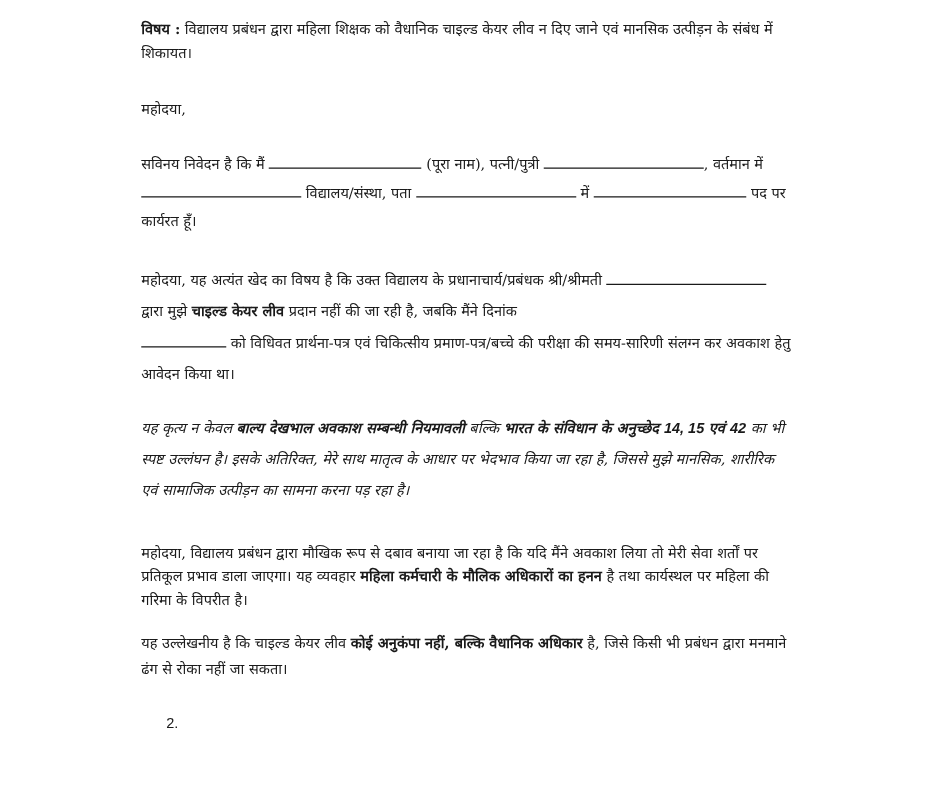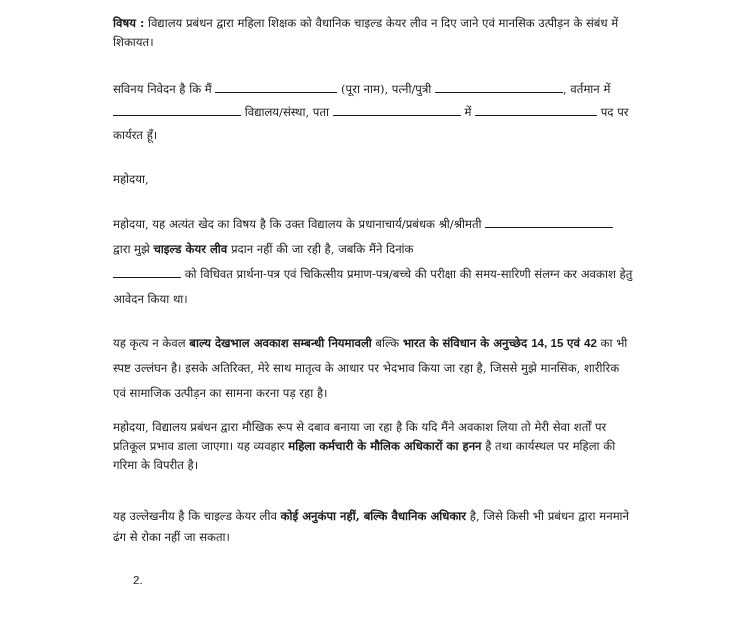--- a/index.html
+++ b/index.html
@@ -13,42 +13,42 @@
   .b { font-weight: bold; }
   .sans { font-family: "Liberation Sans", "DejaVu Sans", sans-serif; }
   .blank { display: inline-block; border-bottom: 1px solid #1a1a1a; height: 12px; vertical-align: baseline; }
   .w120 { width: 122px; }
   .w128 { width: 128px; }
   .w70 { width: 68px; }
   .sp-subject { margin-bottom: 26px; }
   .sp-salute { margin-bottom: 23px; }
   .intro { line-height: 23px; margin-bottom: 23px; }
   .p2 { line-height: 25px; margin-bottom: 18px; }
-  .p3 { line-height: 25px; margin-bottom: 12px; }
-  .p4 { line-height: 19px; margin-bottom: 31px; }
+  .p3 { line-height: 25px; margin-bottom: 28px; font-style: italic; }
+  .p4 { line-height: 19px; margin-bottom: 14px; }
   .p5 { line-height: 21px; margin-bottom: 21px; }
   .p6 { margin-bottom: 22px; }
   ol.req { margin: 0; padding-left: 20px; list-style: none; }
   ol.req li { line-height: 22px; }
   ol.req .num { font-family: "Liberation Sans", "DejaVu Sans", sans-serif; display: inline-block; width: 17px; }
 </style>
 </head>
 <body>
 
 <div class="page">
 
   <p class="para sp-subject">
     <span class="b">विषय :</span><span> विद्यालय प्रबंधन द्वारा महिला शिक्षक को वैधानिक चाइल्ड केयर लीव न दिए जाने एवं मानसिक उत्पीड़न के संबंध में शिकायत।</span>
   </p>
 
+  <p class="para sp-salute">महोदया,</p>
+
   <p class="para intro">
     <span>सविनय निवेदन है कि मैं </span><span class="blank w120"></span><span> (पूरा नाम), पत्नी/पुत्री </span><span class="blank w128"></span><span>, वर्तमान में </span><span class="blank w128"></span><span> विद्यालय/संस्था, पता </span><span class="blank w128"></span><span> में </span><span class="blank w120"></span><span> पद पर कार्यरत हूँ।</span>
   </p>
-
-  <p class="para sp-salute">महोदया,</p>
 
   <p class="para p2">
     <span>महोदया, यह अत्यंत खेद का विषय है कि उक्त विद्यालय के प्रधानाचार्य/प्रबंधक श्री/श्रीमती </span><span class="blank w128"></span><span> द्वारा मुझे </span><span class="b">चाइल्ड केयर लीव</span><span> प्रदान नहीं की जा रही है, जबकि मैंने दिनांक </span><br><span class="blank w70"></span><span> को विधिवत प्रार्थना-पत्र एवं चिकित्सीय प्रमाण-पत्र/बच्चे की परीक्षा की समय-सारिणी संलग्न कर अवकाश हेतु आवेदन किया था।</span>
   </p>
 
   <p class="para p3">
     <span>यह कृत्य न केवल </span><span class="b">बाल्य देखभाल अवकाश सम्बन्धी नियमावली</span><span> बल्कि </span><span class="b">भारत के संविधान के अनुच्छेद </span><span class="b sans">14, 15</span><span> </span><span class="b">एवं </span><span class="b sans">42</span><span> का भी स्पष्ट उल्लंघन है। इसके अतिरिक्त, मेरे साथ मातृत्व के आधार पर भेदभाव किया जा रहा है, जिससे मुझे मानसिक, शारीरिक एवं सामाजिक उत्पीड़न का सामना करना पड़ रहा है।</span>
   </p>
 
   <p class="para p4">

